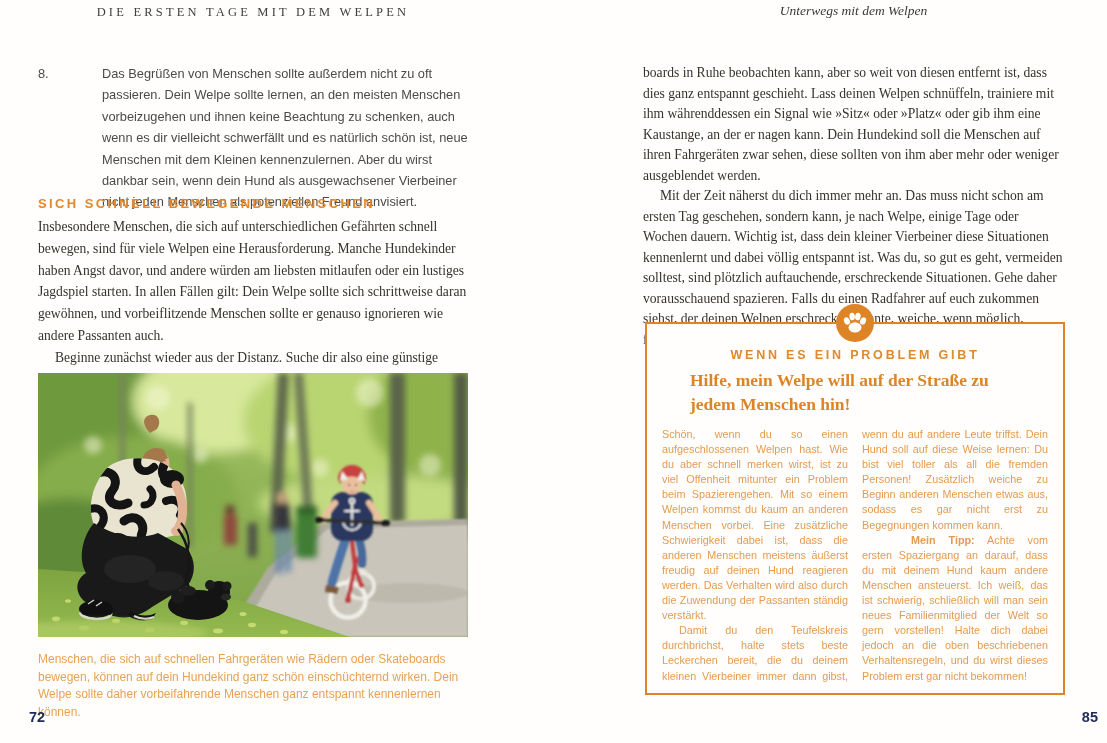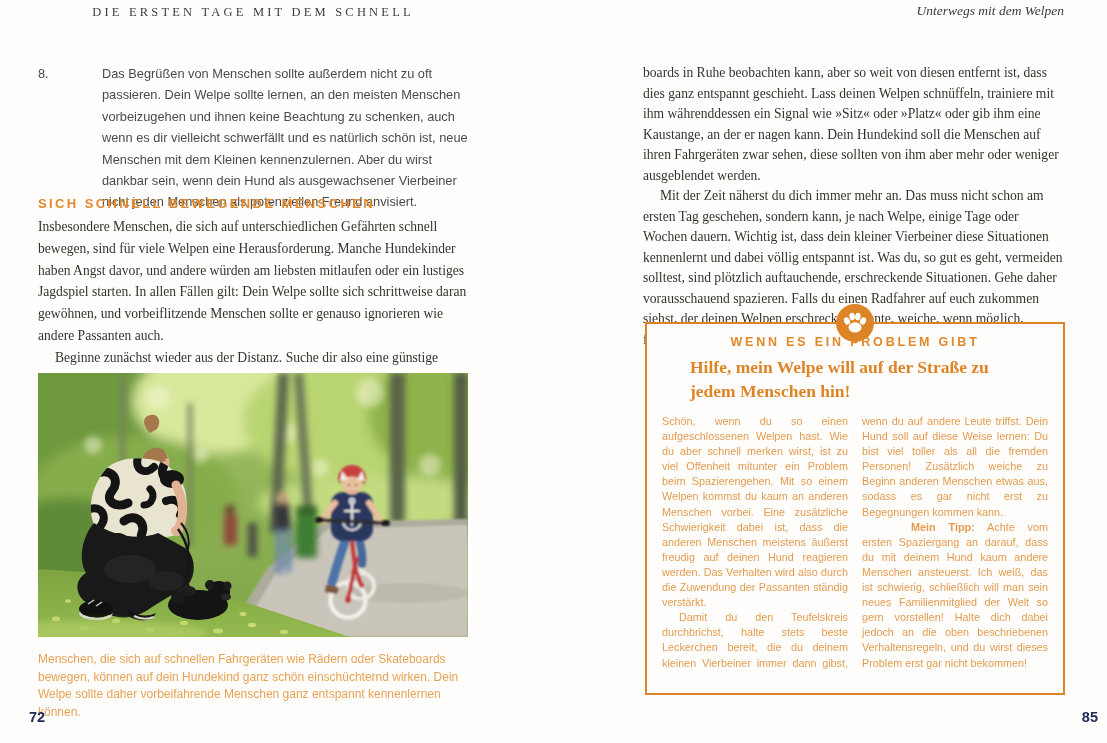--- a/index.html
+++ b/index.html
@@ -22,47 +22,47 @@
   .p-indent{text-indent:17px;}
   .photo-frame{left:38px;top:373px;width:430px;height:264px;overflow:hidden;background:#8fb052;}
   .photo-frame svg{display:block;}
   .caption{left:38px;top:651px;width:432px;
     font-family:"Liberation Sans", sans-serif;font-size:12px;line-height:17.6px;color:#e7a254;}
   .folio{font-family:"Liberation Sans", sans-serif;font-weight:bold;font-size:14.5px;color:#202b57;}
   .folio-left{left:29px;top:709px;}
   .folio-right{left:1066px;top:709px;width:32px;text-align:right;}
 
   
-  .page-header-right{left:643px;top:3px;width:421px;text-align:right;
+  .page-header-right{left:643px;top:3px;width:421px;text-align:center;
     font-style:italic;font-size:13.5px;color:#3a3a3a;}
   .body-block-right{left:643px;top:63px;width:421px;font-size:13.6px;line-height:20.5px;color:#36322e;}
 
   
   .problem-box{left:645px;top:322px;width:420px;height:373px;border:2.5px solid #dd8426;
     box-sizing:border-box;background:#fffefc;}
   .paw-badge{position:absolute;top:-20px;left:50%;margin-left:-19px;width:38px;height:38px;
     border-radius:50%;background:#dd8426;display:flex;align-items:center;justify-content:center;}
-  .box-kicker{margin-top:11px;text-align:center;
+  .box-kicker{margin-top:24px;text-align:center;
     font-family:"Liberation Sans", sans-serif;font-weight:bold;font-size:12.5px;
     letter-spacing:2.8px;color:#e0892c;}
   .box-title{margin:7px auto 0;max-width:330px;text-align:left;
     font-weight:bold;font-size:17.5px;line-height:23.5px;color:#dd8426;}
   .box-cols{margin:11px 15px 0;height:258px;overflow:hidden;
     column-count:2;column-gap:14px;column-fill:auto;
     font-family:"Liberation Sans", sans-serif;font-size:10.8px;line-height:15.1px;
     text-align:justify;color:#e49b50;hyphens:auto;}
   .box-cols p{margin:0;}
   .tip-lead{font-weight:bold;padding-left:32px;}
 </style>
 </head>
 <body>
 
 <div class="spread">
 
-  <div class="abs page-header-left">DIE ERSTEN TAGE MIT DEM SCHNELL</div>
+  <div class="abs page-header-left">DIE ERSTEN TAGE MIT DEM WELPEN</div>
 
   <div class="abs list-item">
     <span class="list-num">8.</span>
     <span class="list-text">Das Begrüßen von Menschen sollte außerdem nicht zu oft passieren. Dein Welpe sollte lernen, an den meisten Menschen vorbeizugehen und ihnen keine Beachtung zu schenken, auch wenn es dir vielleicht schwerfällt und es natürlich schön ist, neue Menschen mit dem Kleinen kennenzulernen. Aber du wirst dankbar sein, wenn dein Hund als ausgewachsener Vierbeiner nicht jeden Menschen als potenziellen Freund anvisiert.</span>
   </div>
 
   <div class="abs section-heading">SICH SCHNELL BEWEGENDE MENSCHEN</div>
 
   <div class="abs body-block-left">
     <p>Insbesondere Menschen, die sich auf unterschiedlichen Gefährten schnell bewegen, sind für viele Welpen eine Herausforderung. Manche Hundekinder haben Angst davor, und andere würden am liebsten mitlaufen oder ein lustiges Jagdspiel starten. In allen Fällen gilt: Dein Welpe sollte sich schrittweise daran gewöhnen, und vorbeiflitzende Menschen sollte er genauso ignorieren wie andere Passanten auch.</p>

